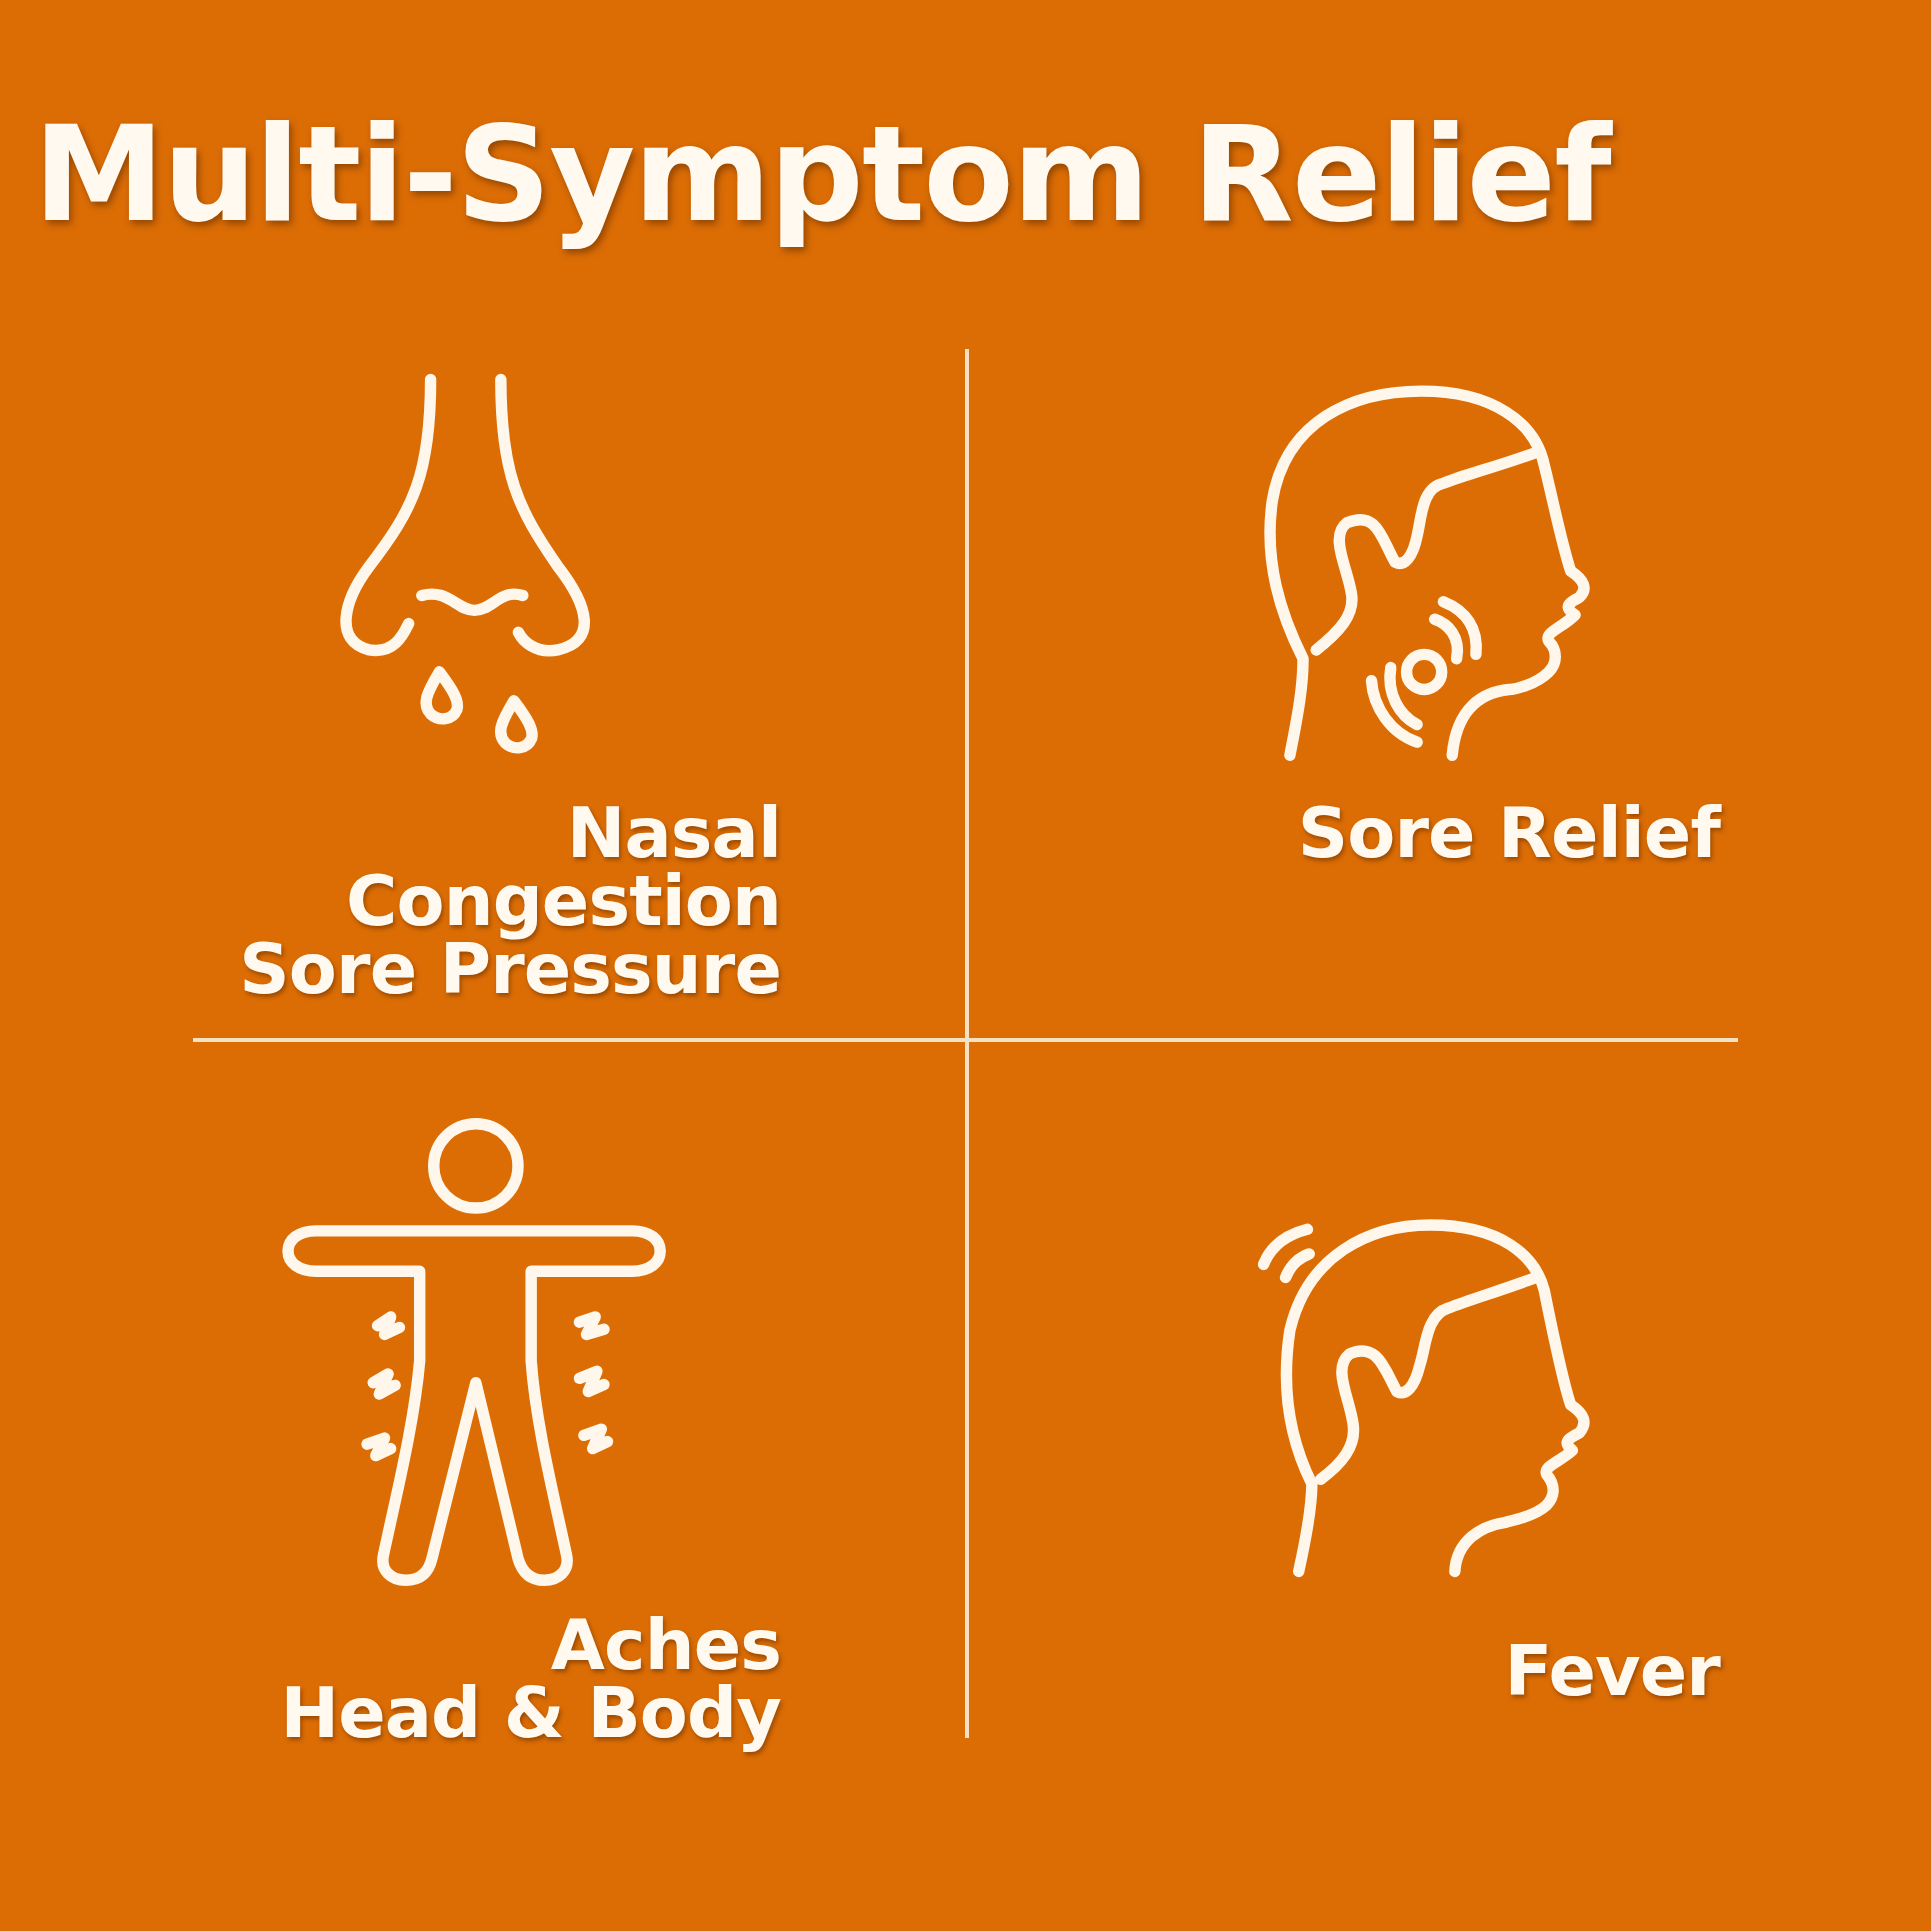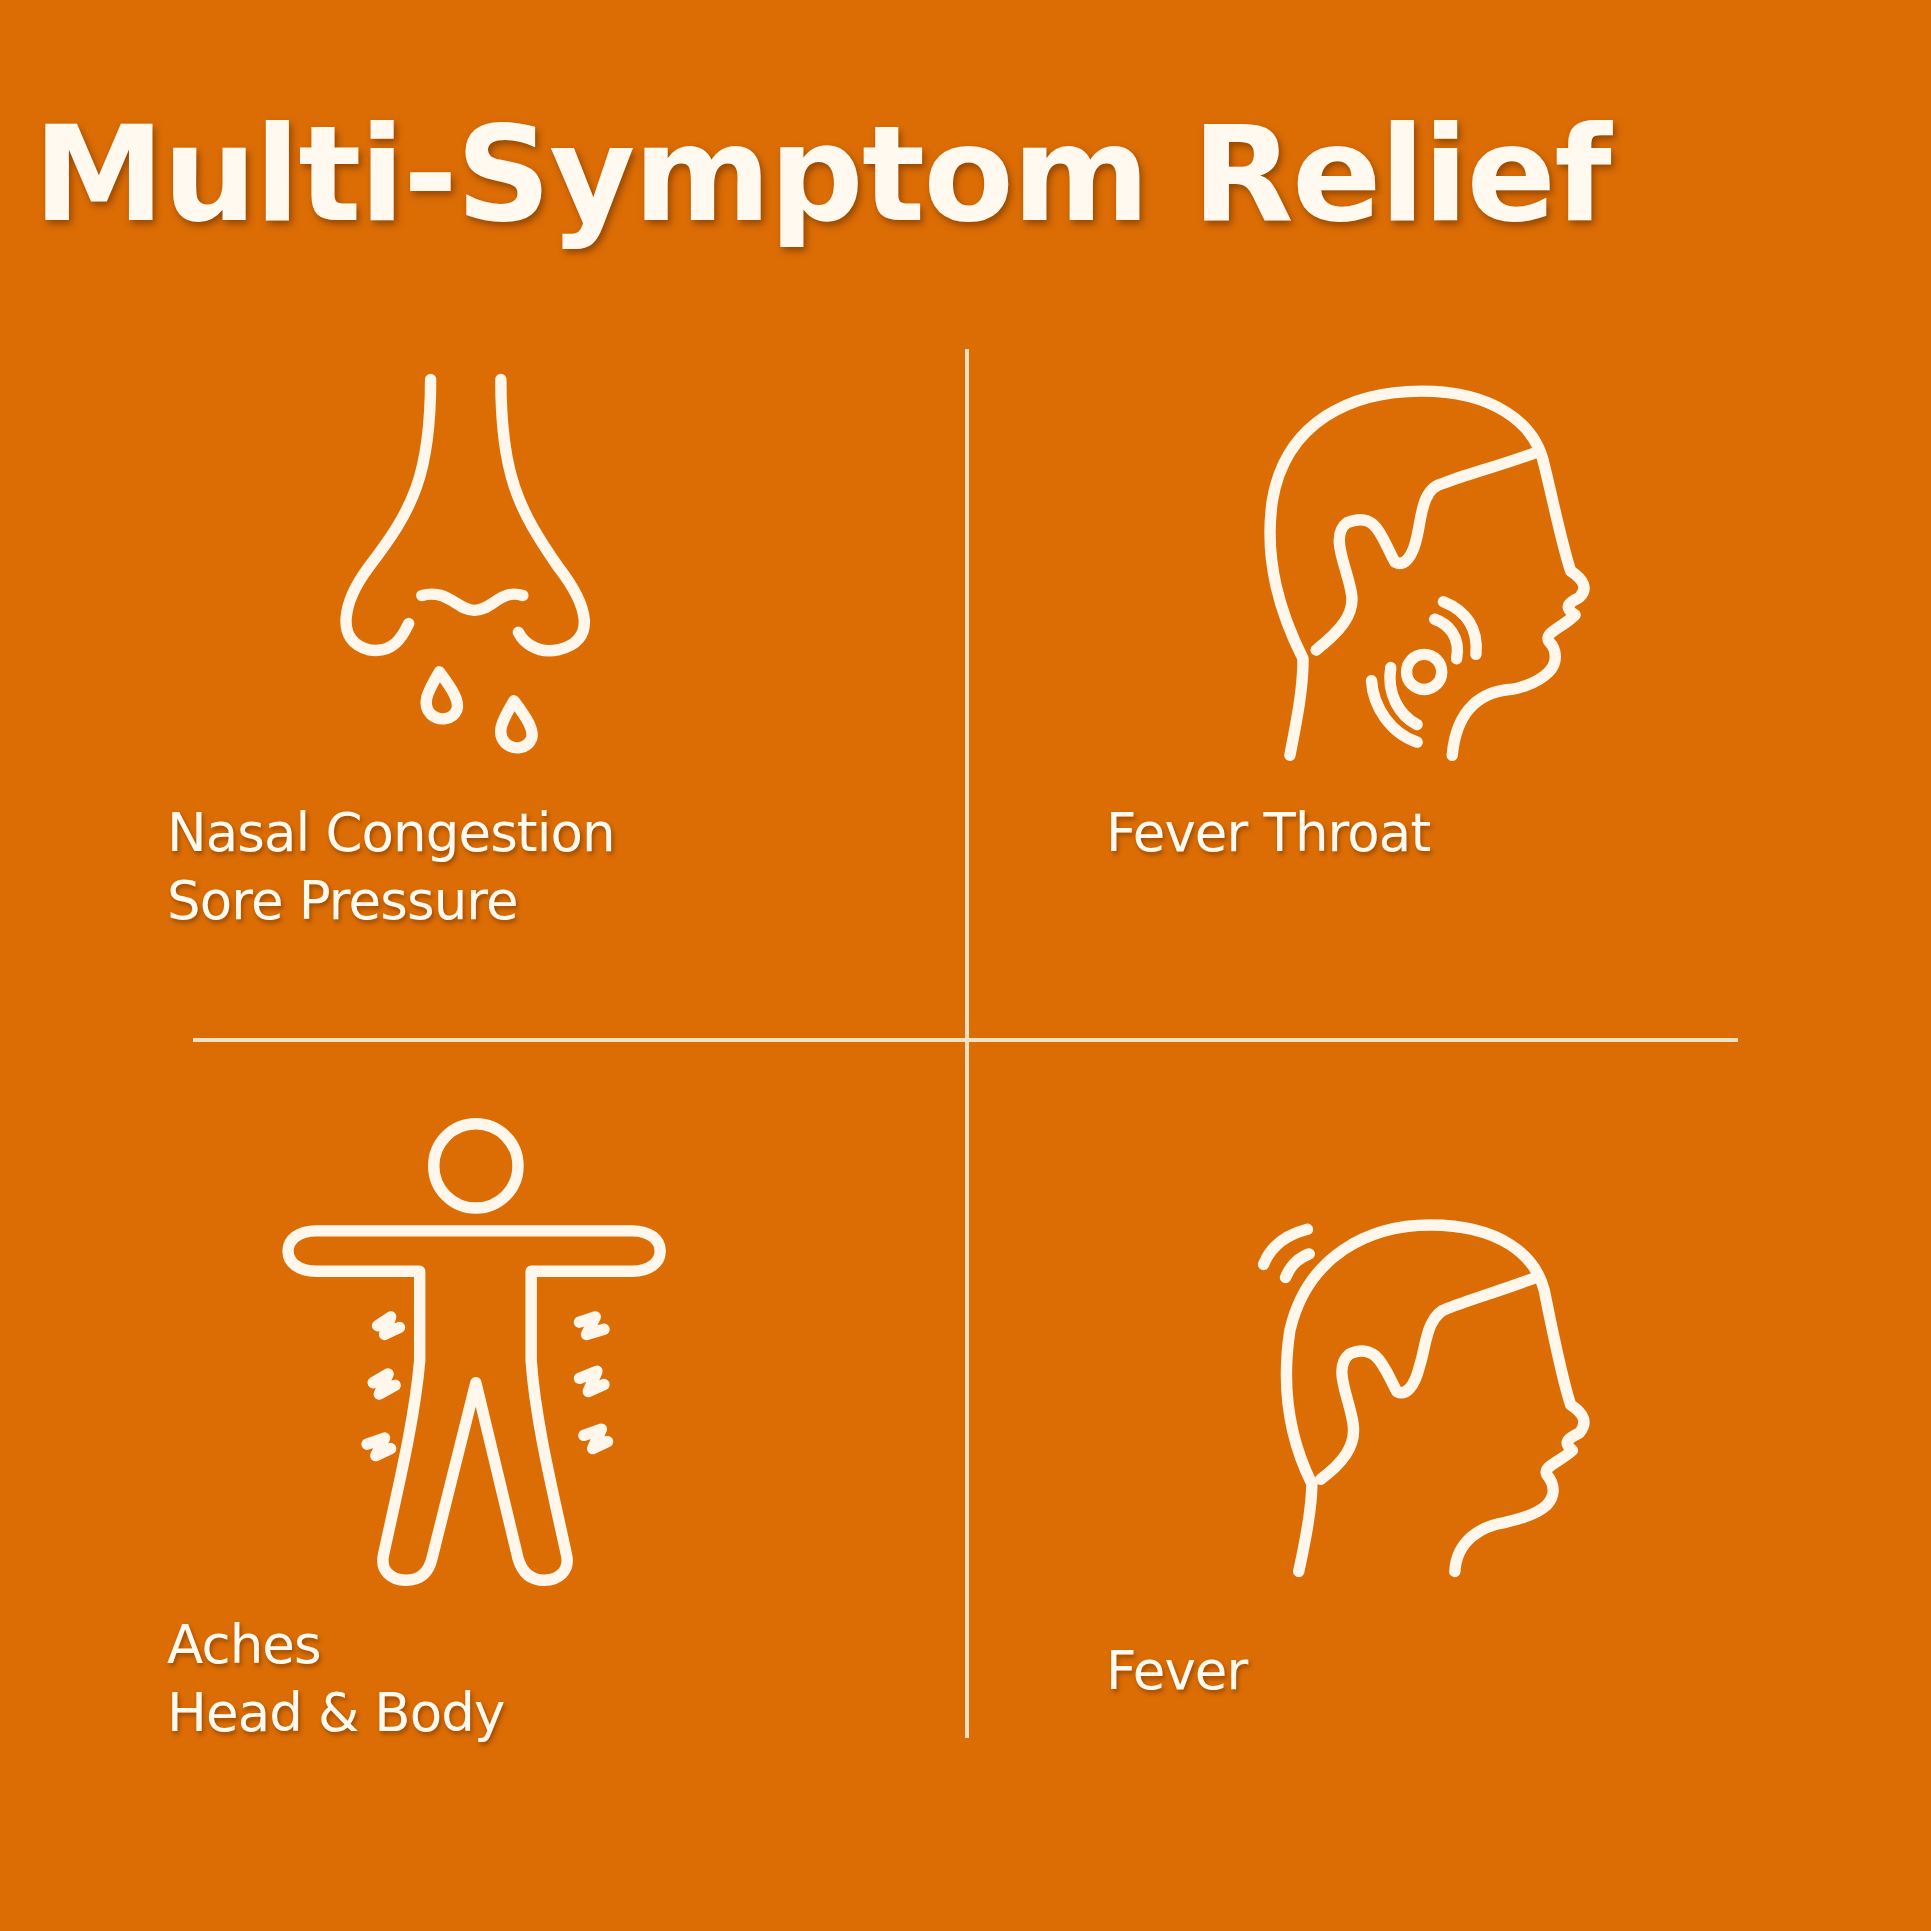--- a/index.html
+++ b/index.html
@@ -6,21 +6,21 @@
   body { width:1931px; height:1931px; background:#dc6d05; position:relative; overflow:hidden;
          font-family:"DejaVu Sans", "Liberation Sans", sans-serif; color:#fff9ef; }
   .title { position:absolute; top:97px; left:0; width:1643px; text-align:center;
            font-size:132px; font-weight:bold; letter-spacing:-1.8px;
            text-shadow:2.6px 4.4px 7px rgba(90,40,0,0.55); }
   .vline { position:absolute; left:965px; top:349px; width:3.5px; height:1389px; background:#f6e1c4; }
   .hline { position:absolute; left:193px; top:1038px; width:1545px; height:3.5px; background:#f6e1c4; }
   .icon { position:absolute; }
   .icon svg { width:100%; height:100%; overflow:visible; }
   .icon path, .icon circle, .icon rect { fill:none; stroke:#fff7eb; stroke-width:13; stroke-linecap:round; stroke-linejoin:round; }
-  .label { position:absolute; text-align:left; font-weight:normal; font-size:53px; line-height:68px;
+  .label { position:absolute; text-align:right; font-weight:bold; font-size:70px; line-height:68px;
            text-shadow:1.8px 2.6px 4.4px rgba(90,40,0,0.5); letter-spacing:-0.9px; }
   .label span { display:block; }
 </style>
 </head>
 <body>
 
 <div class="title">Multi-Symptom Relief</div>
 
 <div class="vline"></div>
 <div class="hline"></div>
@@ -44,21 +44,21 @@
     <path d="M50,440 C60,390 65,360 65,330 C40,280 20,220 30,150 C45,60 120,25 200,25 C280,25 330,60 340,110 C350,150 360,200 370,230 C385,240 390,250 380,260 C370,265 360,270 375,280 C360,295 340,300 345,310 C355,320 355,335 345,345 C330,360 305,365 300,365 C270,368 240,385 235,440"></path>
     <path d="M330,95 C290,110 250,120 225,130 C200,135 200,170 195,190 C190,215 180,225 170,220 C155,195 150,160 115,175 C95,190 115,225 120,255 C125,280 105,300 80,320"></path>
     <circle cx="203" cy="345" r="20"></circle>
     <path d="M165,340 C160,370 175,395 195,405"></path>
     <path d="M143,355 C145,385 165,415 195,425"></path>
     <path d="M240,330 C245,305 230,290 215,285"></path>
     <path d="M262,325 C265,295 250,275 225,265"></path>
   </svg>
 </div>
 <div class="label" style="left:1106px;top:799px;width:614px;">
-  <span>Fever Throat</span>
+  <span>Sore Relief</span>
 </div>
 
 <div class="icon" style="left:281px;top:1115px;width:395px;height:474px;">
   <svg viewBox="0 0 450 540">
     <circle cx="222" cy="58" r="48"></circle>
     <path d="M40,132 L400,132 C420,132 432,142 432,155 C432,168 420,178 400,178 L285,178 L285,280 C290,350 310,430 325,500 C330,520 315,530 300,530 C285,530 275,522 270,505 L222,305 L172,505 C168,522 158,530 142,530 C127,530 112,520 117,500 C132,430 152,350 158,280 L158,178 L40,178 C20,178 8,168 8,155 C8,142 20,132 40,132 Z"></path>
     <path d="M110,240 L125,230 L118,250 L135,242"></path>
     <path d="M105,305 L122,295 L112,318 L130,308"></path>
     <path d="M98,375 L118,368 L108,388 L125,380"></path>
     <path d="M340,236 L358,230 L348,250 L368,244"></path>

